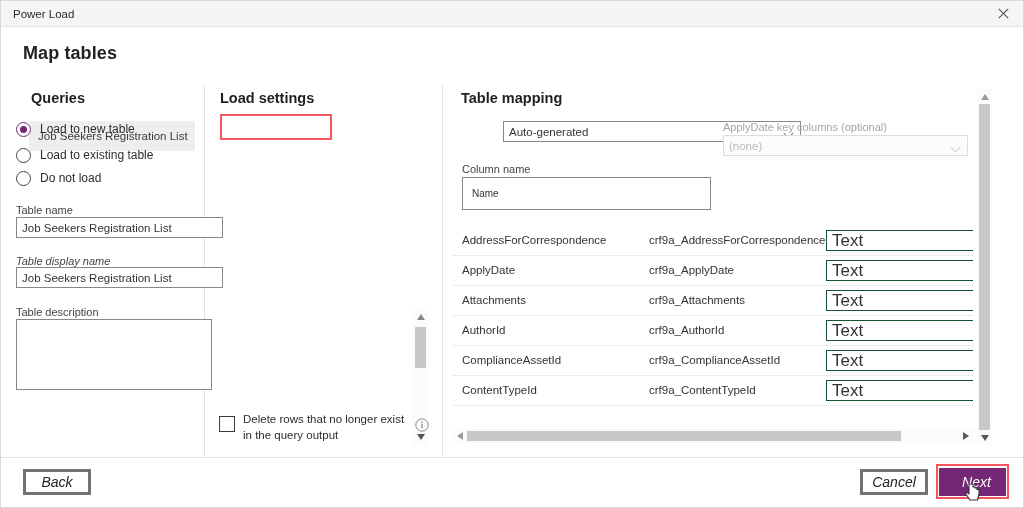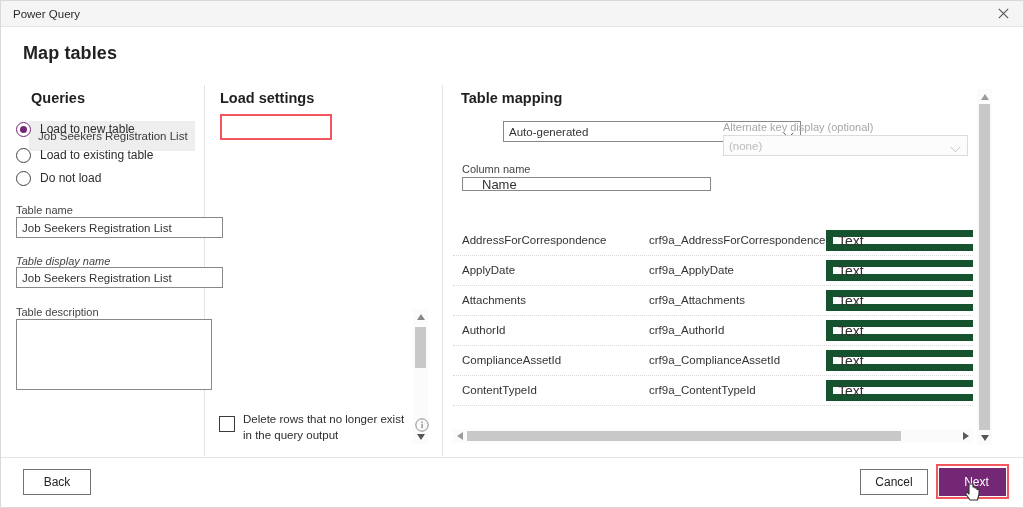--- a/index.html
+++ b/index.html
@@ -202,24 +202,24 @@
     border-color: #dcdcdc; color: #bbb; background: #fcfcfc;
   }
   #c-upn  { left: 461px; top: 120px; width: 298px; margin-left: 41px; }
   #c-alt  { left: 722px; top: 134px; width: 245px; }
   .chev {
     position: absolute; right: 6px; top: 50%;
     margin-top: -3px;
   }
   #f-cname {
     position: absolute; left: 461px; top: 176px;
-    width: 249px; height: 14px;
+    width: 249px; height: 33px;
     background: #fff; border: 1px solid #8a8886;
-    display: flex; align-items: center; padding-left: 19px;
-    font-size: 13px; color: #333; cursor: text;
+    display: flex; align-items: center; padding-left: 9px;
+    font-size: 10px; color: #333; cursor: text;
   }
 
   
   .map-wrap {
     position: absolute; left: 452px; top: 225px;
     width: 520px; height: 203px;
     overflow: hidden;
   }
   .map-head {
     position: relative; height: 23px;
@@ -241,23 +241,23 @@
   .cell-src, .cell-dst {
     position: absolute; top: 8px;
     font-size: 11.5px; color: #333;
     white-space: nowrap;
   }
   .cell-src { left: 9px; }
   .cell-dst { left: 196px; }
   .cell-type {
     position: absolute; left: 373px; top: 4px;
     width: 170px; height: 21px;
-    background: #fff; border: 7px solid #14532d;
+    background: #fff; border: 1px solid #14532d;
     display: flex; align-items: center; padding-left: 5px;
-    font-size: 14px; color: #333;
+    font-size: 17px; color: #333;
     cursor: default;
   }
 
   
   .h-scroll {
     position: absolute; left: 452px; top: 428px;
     width: 520px; height: 14px;
     background: #fbfbfb;
   }
   .h-scroll .h-thumb {
@@ -282,24 +282,25 @@
   .cm-scroll .thumb {
     position: absolute; left: 2px; top: 15px;
     width: 11px; height: 326px;
     background: #c8c8c8;
   }
 
   
   .btn {
     position: absolute;
     display: flex; align-items: center; justify-content: center;
-    font-size: 12px;
-    border: 1px solid #737373;
+    font-size: 14px;
+    border: 3px solid #737373;
     background: #fff; color: #232323;
     cursor: default;
+    font-style: italic;
   }
   #btn-back   { left: 22px;  top: 468px; width: 68px; height: 26px; }
   #btn-cancel { left: 859px; top: 468px; width: 68px; height: 26px; }
   #btn-next   {
     left: 938px; top: 467px; width: 67px; height: 28px;
     background: #742774; color: #ffffff; border-color: #742774;
     font-weight: 400;
     padding-left: 8px;
   }
 
@@ -308,21 +309,21 @@
     position: absolute; left: 963px; top: 482px;
     width: 18px; height: 22px; pointer-events: none;
   }
 </style>
 </head>
 <body>
 
 <div class="app">
 
   <div class="titlebar">
-    <div class="titlebar-text">Power Query</div>
+    <div class="titlebar-text">Power Load</div>
     <div class="close-btn">
       <svg width="11" height="11" viewBox="0 0 11 11" aria-hidden="true">
         <line x1="0.8" y1="0.8" x2="10.2" y2="10.2" stroke="#555" stroke-width="1.1"></line>
         <line x1="10.2" y1="0.8" x2="0.8" y2="10.2" stroke="#555" stroke-width="1.1"></line>
       </svg>
     </div>
   </div>
 
   <div class="page-title">Map tables</div>
 
@@ -390,21 +391,21 @@
   <div class="cm-label" id="l-upn">Unique primary name column</div>
   <div class="cm-combo" id="c-upn">
     <span>Auto-generated</span>
     <span class="chev">
       <svg width="11" height="7" viewBox="0 0 11 7">
           <polyline points="0.6,0.8 5.5,5.8 10.4,0.8" fill="none" stroke="#555" stroke-width="1"></polyline>
         </svg>
     </span>
   </div>
 
-  <div class="cm-label dim" id="l-alt">Alternate key display (optional)</div>
+  <div class="cm-label dim" id="l-alt">ApplyDate key columns (optional)</div>
   <div class="cm-combo dim" id="c-alt">
     <span>(none)</span>
     <span class="chev">
       <svg width="11" height="7" viewBox="0 0 11 7">
           <polyline points="0.6,0.8 5.5,5.8 10.4,0.8" fill="none" stroke="#c2c2c2" stroke-width="1"></polyline>
         </svg>
     </span>
   </div>
 
   <div class="cm-label" id="l-cname">Column name</div>

